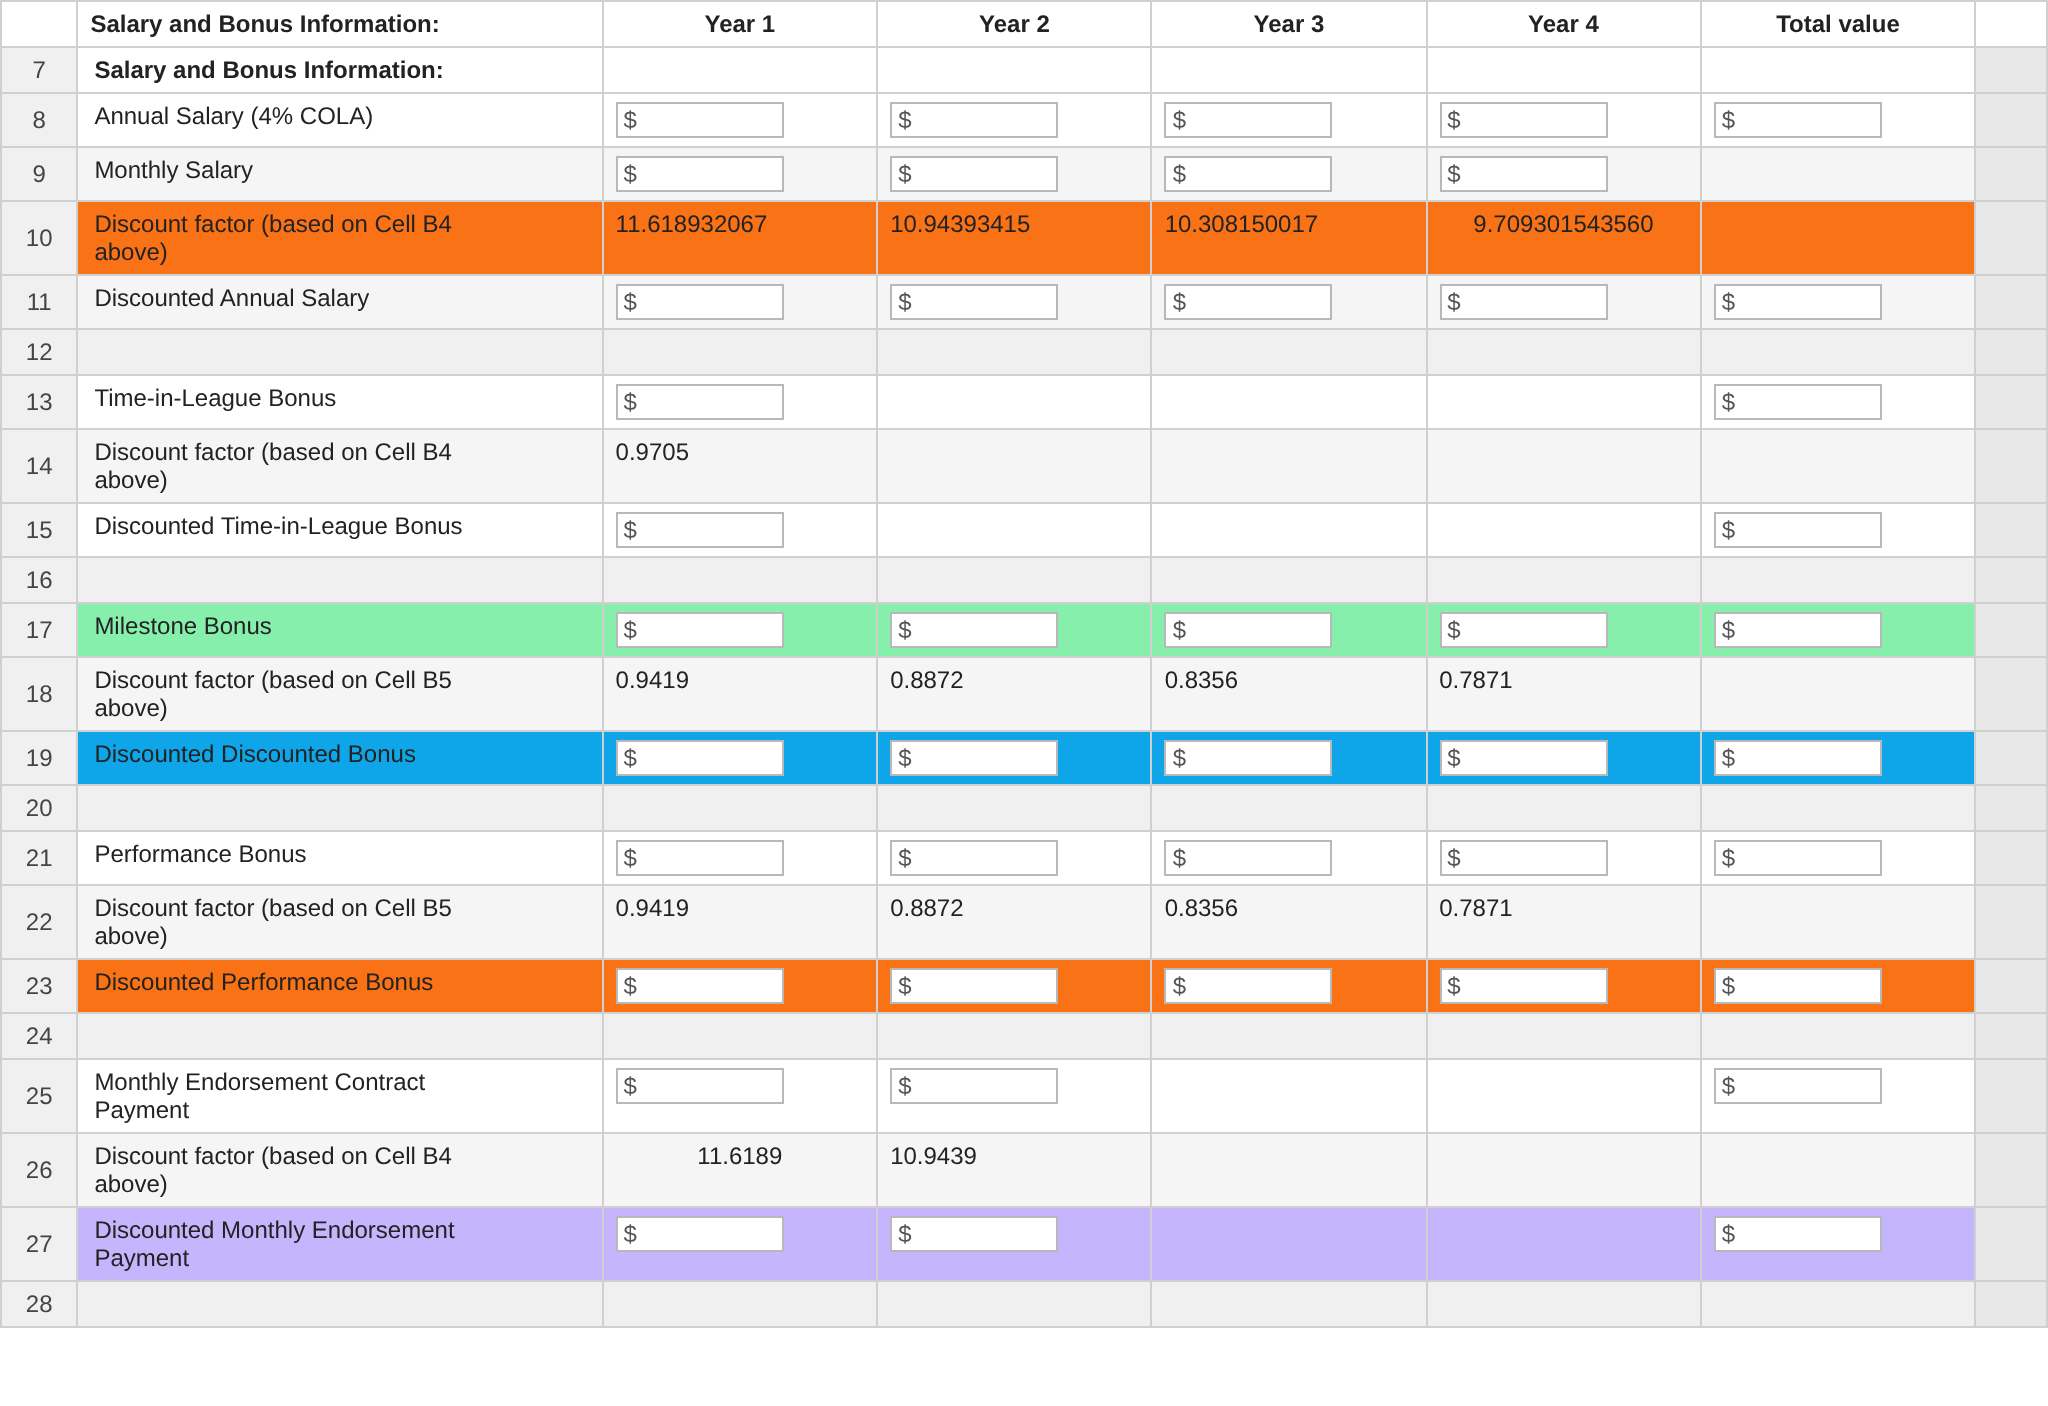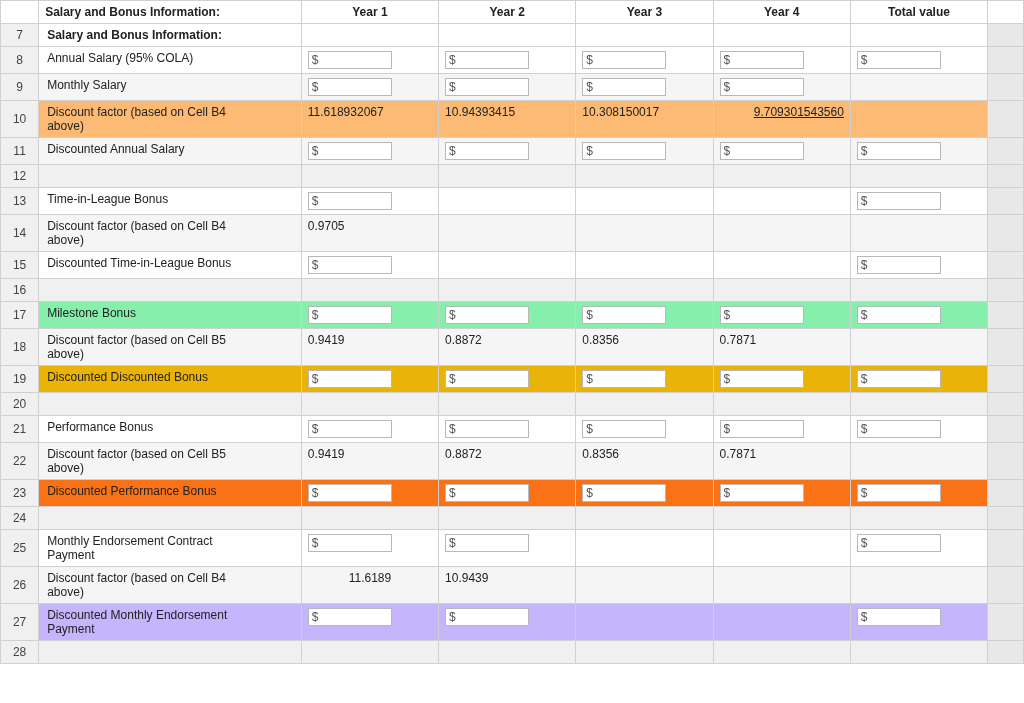--- a/index.html
+++ b/index.html
@@ -90,21 +90,21 @@
         <td class="label-cell" style="font-weight: bold;">Salary and Bonus Information:</td>
         <td style="text-align: left;"></td>
         <td style="text-align: left;"></td>
         <td style="text-align: left;"></td>
         <td style="text-align: left;"></td>
         <td></td>
         <td style="background: rgb(232, 232, 232);"></td>
       </tr>
       <tr style="background: rgb(255, 255, 255);">
         <td class="row-num-cell">8</td>
-        <td class="label-cell">Annual Salary (95% COLA)</td>
+        <td class="label-cell">Annual Salary (4% COLA)</td>
         <td style="text-align: left;"><span class="dollar-input">
             <span class="dollar-sign">$</span>
           </span></td>
         <td style="text-align: left;"><span class="dollar-input">
             <span class="dollar-sign">$</span>
           </span></td>
         <td style="text-align: left;"><span class="dollar-input">
             <span class="dollar-sign">$</span>
           </span></td>
         <td style="text-align: left;"><span class="dollar-input">
@@ -126,27 +126,27 @@
           </span></td>
         <td style="text-align: left;"><span class="dollar-input">
             <span class="dollar-sign">$</span>
           </span></td>
         <td style="text-align: left;"><span class="dollar-input">
             <span class="dollar-sign">$</span>
           </span></td>
         <td></td>
         <td style="background: rgb(232, 232, 232);"></td>
       </tr>
-      <tr style="background: #fdba74;">
+      <tr style="background: #f97316;">
         <td class="row-num-cell">10</td>
         <td class="label-cell">Discount factor (based on Cell B4<br>above)</td>
         <td style="text-align: left;"><span>11.618932067</span></td>
         <td style="text-align: left;"><span>10.94393415</span></td>
         <td style="text-align: left;"><span>10.308150017</span></td>
-        <td style="text-align: right; text-decoration: underline;"><span>9.709301543560</span></td>
+        <td style="text-align: center;"><span>9.709301543560</span></td>
         <td></td>
         <td style="background: rgb(232, 232, 232);"></td>
       </tr>
       <tr style="background: rgb(245, 245, 245);">
         <td class="row-num-cell">11</td>
         <td class="label-cell">Discounted Annual Salary</td>
         <td style="text-align: left;"><span class="dollar-input">
             <span class="dollar-sign">$</span>
           </span></td>
         <td style="text-align: left;"><span class="dollar-input">
@@ -244,21 +244,21 @@
       <tr style="background: rgb(245, 245, 245);">
         <td class="row-num-cell">18</td>
         <td class="label-cell">Discount factor (based on Cell B5<br>above)</td>
         <td style="text-align: left;"><span>0.9419</span></td>
         <td style="text-align: left;"><span>0.8872</span></td>
         <td style="text-align: left;"><span>0.8356</span></td>
         <td style="text-align: left;"><span>0.7871</span></td>
         <td></td>
         <td style="background: rgb(232, 232, 232);"></td>
       </tr>
-      <tr style="background: #eab308;">
+      <tr style="background: #0ea5e9;">
         <td class="row-num-cell">19</td>
         <td class="label-cell">Discounted Discounted Bonus</td>
         <td style="text-align: left;"><span class="dollar-input">
             <span class="dollar-sign">$</span>
           </span></td>
         <td style="text-align: left;"><span class="dollar-input">
             <span class="dollar-sign">$</span>
           </span></td>
         <td style="text-align: left;"><span class="dollar-input">
             <span class="dollar-sign">$</span>

